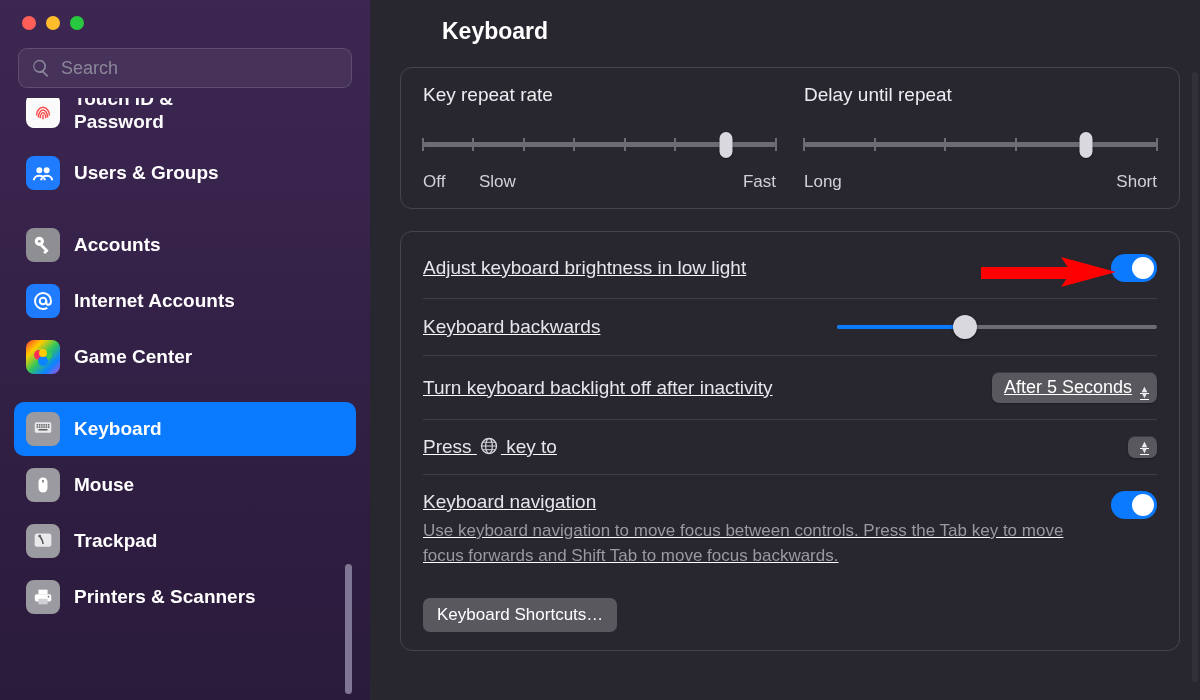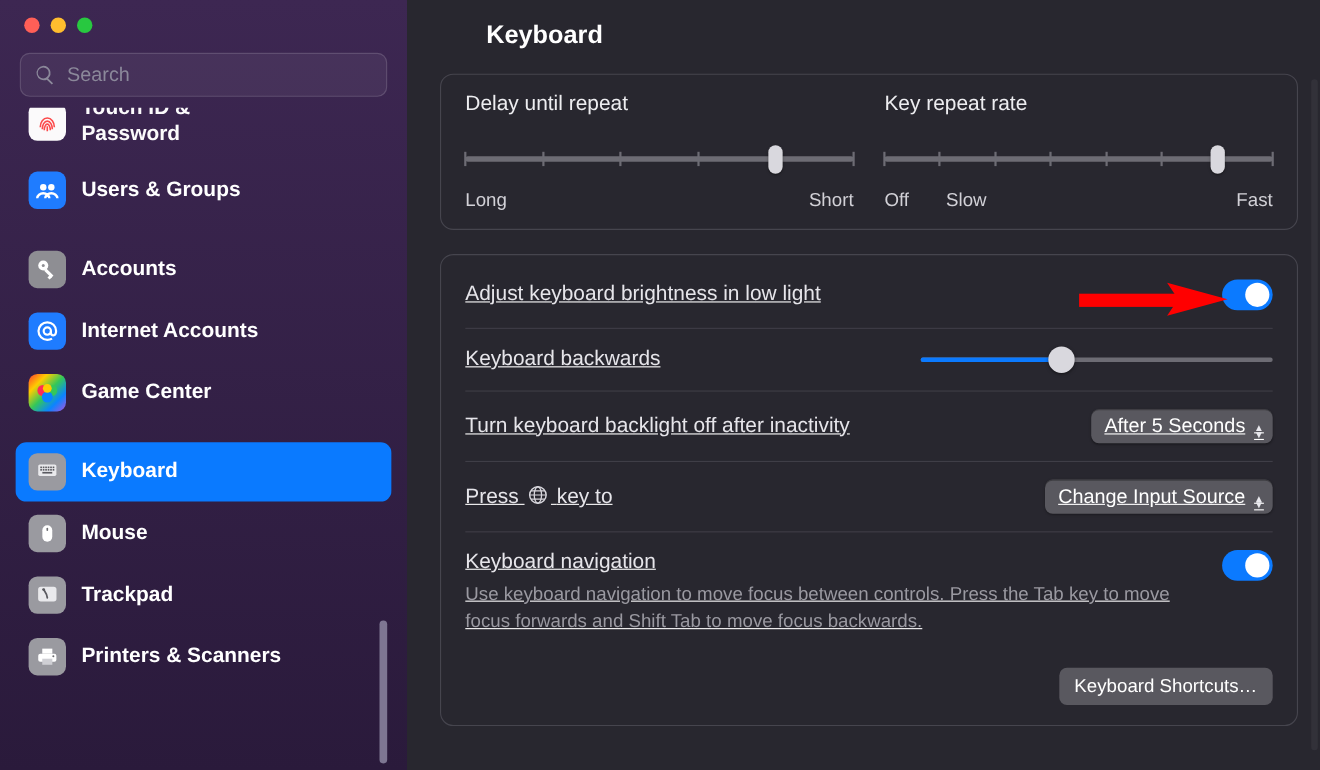--- a/index.html
+++ b/index.html
@@ -127,21 +127,21 @@
     display:flex;align-items:flex-end;gap:8px;
     background:var(--select-bg);border-radius:7px;
     padding:5px 8px 5px 12px;font-size:18px;color:#fff;
     box-shadow:0 1px 0 rgba(0,0,0,0.3) inset,0 1px 2px rgba(0,0,0,0.3);
   }
   .select .caret{display:flex;flex-direction:column;line-height:6px;font-size:9px;color:#e9e9ee;}
   .btn{
     background:var(--select-bg);border-radius:7px;padding:7px 14px;
     font-size:17px;color:#fff;display:inline-block;
   }
-  .btn-row{display:flex;justify-content:flex-end;padding-top:14px;}
+  .btn-row{display:flex;padding-top:14px;}
   
   .arrow{
     position:absolute;pointer-events:none;
   }
   
   .globe{display:inline-flex;width:20px;height:20px;vertical-align:-3px;margin:0 2px;}
   
   .right-rail{position:absolute;right:2px;top:72px;width:6px;height:610px;background:#323139;border-radius:3px;}
 </style>
 </head>
@@ -271,56 +271,56 @@
     </div>
   </aside>
 
   <main class="main">
     <div class="right-rail"></div>
     <h1 class="main-title">Keyboard</h1>
 
     <section class="panel">
       <div class="two-col">
         <div class="col">
-          <div class="col-title">Delay until repeat</div>
-          <div class="tick-slider" id="slider-right">
-              <div class="track"></div>
-              <div class="tick" style="left: 0%; transform: translateX(-50%);"></div>
-              <div class="tick" style="left: 20%; transform: translateX(-50%);"></div>
-              <div class="tick" style="left: 40%; transform: translateX(-50%);"></div>
-              <div class="tick" style="left: 60%; transform: translateX(-50%);"></div>
-              <div class="tick" style="left: 80%; transform: translateX(-50%);"></div>
-              <div class="tick" style="left: 100%; transform: translateX(-50%);"></div>
-              <div class="thumb" style="left: 80%;"></div>
-            </div>
-          <div class="tick-labels">
-            <span>Long</span>
-            <span>Short</span>
-          </div>
-        </div>
-        <div class="col">
           <div class="col-title">Key repeat rate</div>
           <div class="tick-slider" id="slider-left">
               <div class="track"></div>
               <div class="tick" style="left: 0%; transform: translateX(-50%);"></div>
               <div class="tick" style="left: 14.2857%; transform: translateX(-50%);"></div>
               <div class="tick" style="left: 28.5714%; transform: translateX(-50%);"></div>
               <div class="tick" style="left: 42.8571%; transform: translateX(-50%);"></div>
               <div class="tick" style="left: 57.1429%; transform: translateX(-50%);"></div>
               <div class="tick" style="left: 71.4286%; transform: translateX(-50%);"></div>
               <div class="tick" style="left: 85.7143%; transform: translateX(-50%);"></div>
               <div class="tick" style="left: 100%; transform: translateX(-50%);"></div>
               <div class="thumb" style="left: 85.7143%;"></div>
             </div>
           <div class="tick-labels" style="position:relative;">
             <span>Off</span>
             <span style="position:absolute;left:56px;">Slow</span>
             <span>Fast</span>
           </div>
         </div>
+        <div class="col">
+          <div class="col-title">Delay until repeat</div>
+          <div class="tick-slider" id="slider-right">
+              <div class="track"></div>
+              <div class="tick" style="left: 0%; transform: translateX(-50%);"></div>
+              <div class="tick" style="left: 20%; transform: translateX(-50%);"></div>
+              <div class="tick" style="left: 40%; transform: translateX(-50%);"></div>
+              <div class="tick" style="left: 60%; transform: translateX(-50%);"></div>
+              <div class="tick" style="left: 80%; transform: translateX(-50%);"></div>
+              <div class="tick" style="left: 100%; transform: translateX(-50%);"></div>
+              <div class="thumb" style="left: 80%;"></div>
+            </div>
+          <div class="tick-labels">
+            <span>Long</span>
+            <span>Short</span>
+          </div>
+        </div>
       </div>
     </section>
 
     <section class="panel" style="padding-top:6px;padding-bottom:18px;position:relative;">
       <div class="row">
         <div class="row-label">Adjust keyboard brightness in low light</div>
         <div class="toggle">
             <div class="k"></div>
           </div>
       </div>
@@ -348,21 +348,20 @@
           <span class="globe">
             <svg viewBox="0 0 24 24" width="20" height="20">
                 <circle cx="12" cy="12" r="9" fill="none" stroke="#d7d6dc" stroke-width="1.6"></circle>
                 <ellipse cx="12" cy="12" rx="4" ry="9" fill="none" stroke="#d7d6dc" stroke-width="1.4"></ellipse>
                 <path d="M3 12h18M4.5 7.5h15M4.5 16.5h15" stroke="#d7d6dc" stroke-width="1.2" fill="none"></path>
               </svg>
           </span>
           <span> key to</span>
         </div>
         <div class="select">
-          <span>Change Input Source</span>
           <span class="caret">▲<br>▼</span>
         </div>
       </div>
 
       <div class="row" style="align-items:flex-start;">
         <div>
           <div class="row-label">Keyboard navigation</div>
           <div class="row-sub">Use keyboard navigation to move focus between controls. Press the Tab key to move focus forwards and Shift Tab to move focus backwards.</div>
         </div>
         <div class="toggle">

